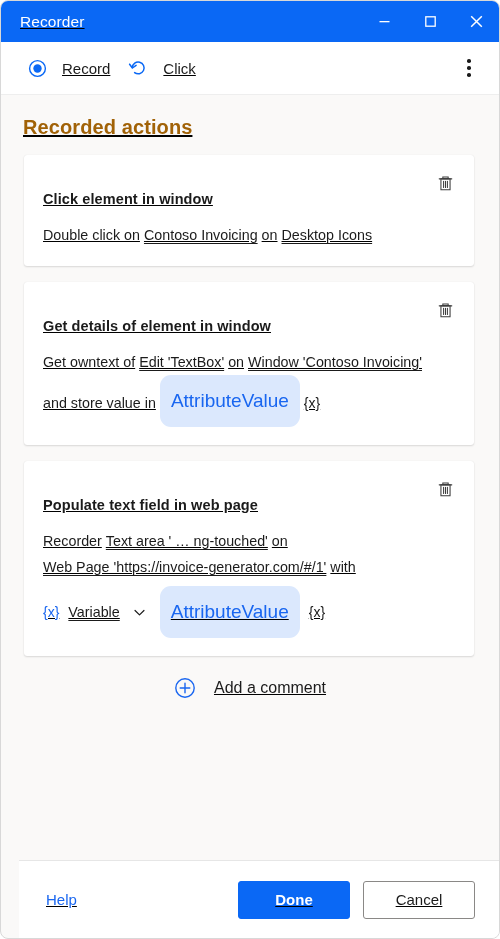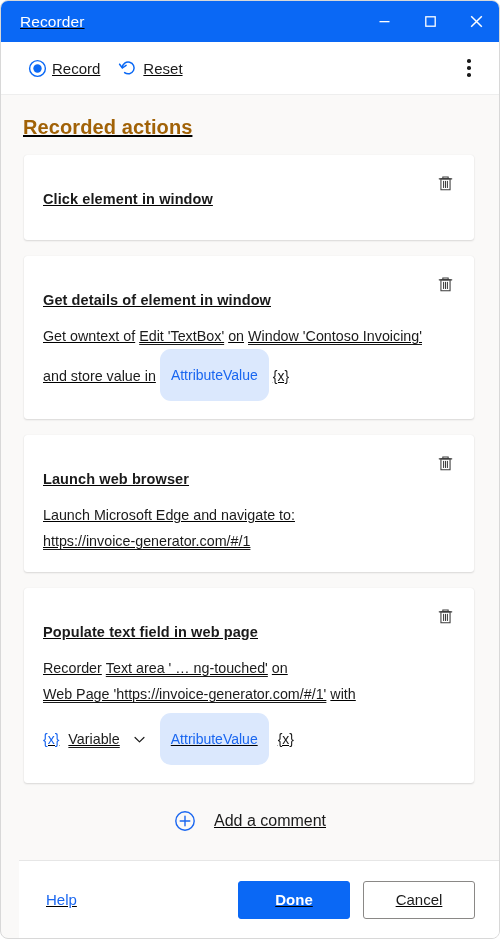--- a/index.html
+++ b/index.html
@@ -62,21 +62,21 @@
     background: #ffffff;
     display: flex;
     align-items: center;
     padding: 0 14px 0 18px;
     box-sizing: border-box;
     border-bottom: 1px solid #eeeeee;
   }
   .tool-item {
     display: flex;
     align-items: center;
-    gap: 5px;
+    gap: 15px;
     padding: 6px 9px;
     border-radius: 4px;
     cursor: pointer;
   }
   .tool-label {
     font-size: 15px;
     color: #1b1b1b;
   }
   .toolbar-spacer { flex: 1; }
   .kebab {
@@ -158,21 +158,21 @@
     cursor: pointer;
     white-space: nowrap;
   }
   .lnk.wrap { white-space: normal; }
   .pill {
     display: inline-block;
     background: #dbe8fd;
     color: #1966f0;
     border-radius: 11px;
     padding: 17px 11px;
-    font-size: 14px;
+    font-size: 19px;
     line-height: 18px;
     vertical-align: 1px;
     cursor: pointer;
   }
   .xvar {
     color: #1b1b1b;
     font-size: 14px;
     white-space: nowrap;
   }
   .xvar.blue { color: #1966f0; }
@@ -193,21 +193,21 @@
     cursor: pointer;
     border-radius: 3px;
   }
 
   
   .add-comment {
     display: flex;
     align-items: center;
     justify-content: center;
     gap: 18px;
-    margin: 27px 0 26px 0;
+    margin: 21px 0 26px 0;
     cursor: pointer;
   }
   .add-comment-label {
     font-size: 16px;
     color: #1b1b1b;
   }
 
   
   .footer {
     flex: 0 0 78px;
@@ -283,36 +283,39 @@
         <circle cx="10" cy="10" r="8.3" fill="none" stroke="#0a68f5" stroke-width="1.5"></circle>
         <circle cx="10" cy="10" r="4.4" fill="#0a68f5"></circle>
       </svg>
       <span class="tool-label">Record</span>
     </div>
     <div class="tool-item">
       <svg width="20" height="20" viewBox="0 0 20 20" aria-hidden="true">
         <path d="M4.3 9.6 A5.9 5.9 0 1 1 6.6 14.6" fill="none" stroke="#0a68f5" stroke-width="1.5" stroke-linecap="round"></path>
         <path d="M1.6 6.2 L4.4 10.0 L8.1 7.4" fill="none" stroke="#0a68f5" stroke-width="1.5" stroke-linecap="round" stroke-linejoin="round"></path>
       </svg>
-      <span class="tool-label">Reset</span>
+      <span class="tool-label">Click</span>
     </div>
     <div class="toolbar-spacer"></div>
     <div class="kebab">
       <span></span>
       <span></span>
       <span></span>
     </div>
   </div>
 
   <div class="body">
 
     <div class="page-title">Recorded actions</div>
 
     <div class="card">
       <div class="card-title">Click element in window</div>
+      <div class="card-body">
+        <span>Double click on</span><span class="sp"></span><span class="lnk">Contoso Invoicing</span><span class="sp"></span><span>on</span><span class="sp"></span><span class="lnk">Desktop Icons</span>
+      </div>
       <div class="trash">
         <svg width="19" height="19" viewBox="0 0 20 20" aria-hidden="true">
           <path d="M7.2 3.2 h5.6 v1.9 h-5.6 z" fill="none" stroke="#3b3b3b" stroke-width="1.1"></path>
           <path d="M3.4 5.1 h13.2" stroke="#3b3b3b" stroke-width="1.2" stroke-linecap="round"></path>
           <path d="M5.2 5.1 h9.6 v11.4 h-9.6 z" fill="none" stroke="#3b3b3b" stroke-width="1.1"></path>
           <path d="M8.0 7.6 v6.5 M10.0 7.6 v6.5 M12.0 7.6 v6.5" stroke="#3b3b3b" stroke-width="1.1" stroke-linecap="round"></path>
         </svg>
       </div>
     </div>
 
@@ -325,35 +328,20 @@
       <div class="trash">
         <svg width="19" height="19" viewBox="0 0 20 20" aria-hidden="true">
           <path d="M7.2 3.2 h5.6 v1.9 h-5.6 z" fill="none" stroke="#3b3b3b" stroke-width="1.1"></path>
           <path d="M3.4 5.1 h13.2" stroke="#3b3b3b" stroke-width="1.2" stroke-linecap="round"></path>
           <path d="M5.2 5.1 h9.6 v11.4 h-9.6 z" fill="none" stroke="#3b3b3b" stroke-width="1.1"></path>
           <path d="M8.0 7.6 v6.5 M10.0 7.6 v6.5 M12.0 7.6 v6.5" stroke="#3b3b3b" stroke-width="1.1" stroke-linecap="round"></path>
         </svg>
       </div>
     </div>
 
-    <div class="card">
-      <div class="card-title">Launch web browser</div>
-      <div class="card-body">
-        <span>Launch Microsoft Edge and navigate to:</span><br>
-        <span class="lnk">https://invoice-generator.com/#/1</span>
-      </div>
-      <div class="trash">
-        <svg width="19" height="19" viewBox="0 0 20 20" aria-hidden="true">
-          <path d="M7.2 3.2 h5.6 v1.9 h-5.6 z" fill="none" stroke="#3b3b3b" stroke-width="1.1"></path>
-          <path d="M3.4 5.1 h13.2" stroke="#3b3b3b" stroke-width="1.2" stroke-linecap="round"></path>
-          <path d="M5.2 5.1 h9.6 v11.4 h-9.6 z" fill="none" stroke="#3b3b3b" stroke-width="1.1"></path>
-          <path d="M8.0 7.6 v6.5 M10.0 7.6 v6.5 M12.0 7.6 v6.5" stroke="#3b3b3b" stroke-width="1.1" stroke-linecap="round"></path>
-        </svg>
-      </div>
-    </div>
 
     <div class="card">
       <div class="card-title">Populate text field in web page</div>
       <div class="card-body">
         <span>Recorder</span><span class="sp"></span><span class="lnk">Text area ' …  ng-touched'</span><span class="sp"></span><span>on</span><br>
         <span class="lnk wrap">Web Page 'https://invoice-generator.com/#/1'</span><span class="sp"></span><span>with</span>
         <div class="varrow">
           <span class="xvar blue">{x}</span>
           <span class="lnk">Variable</span>
           <span class="chev">

